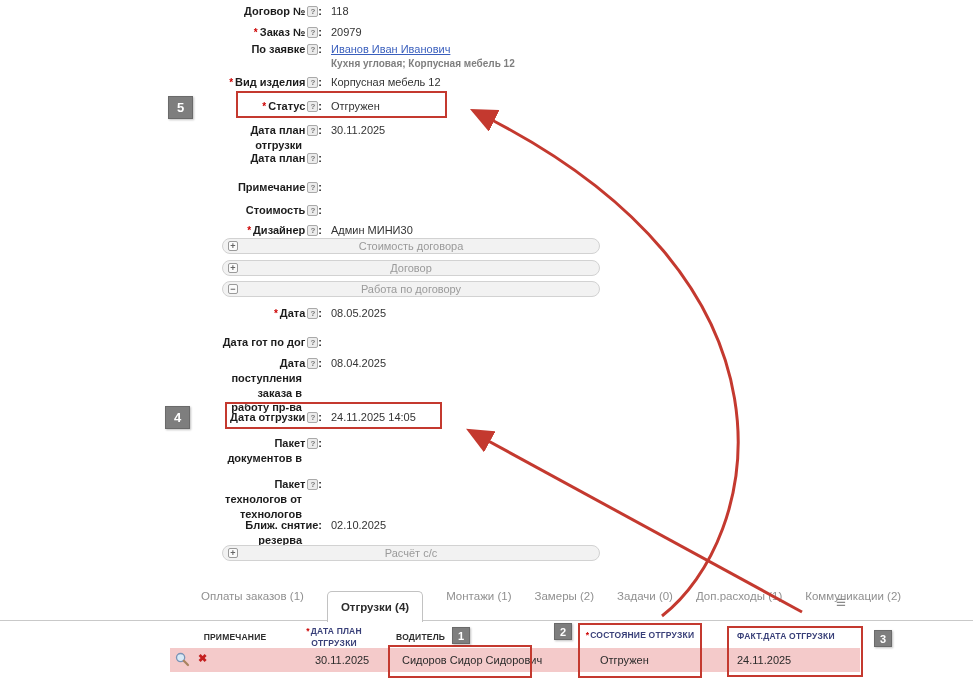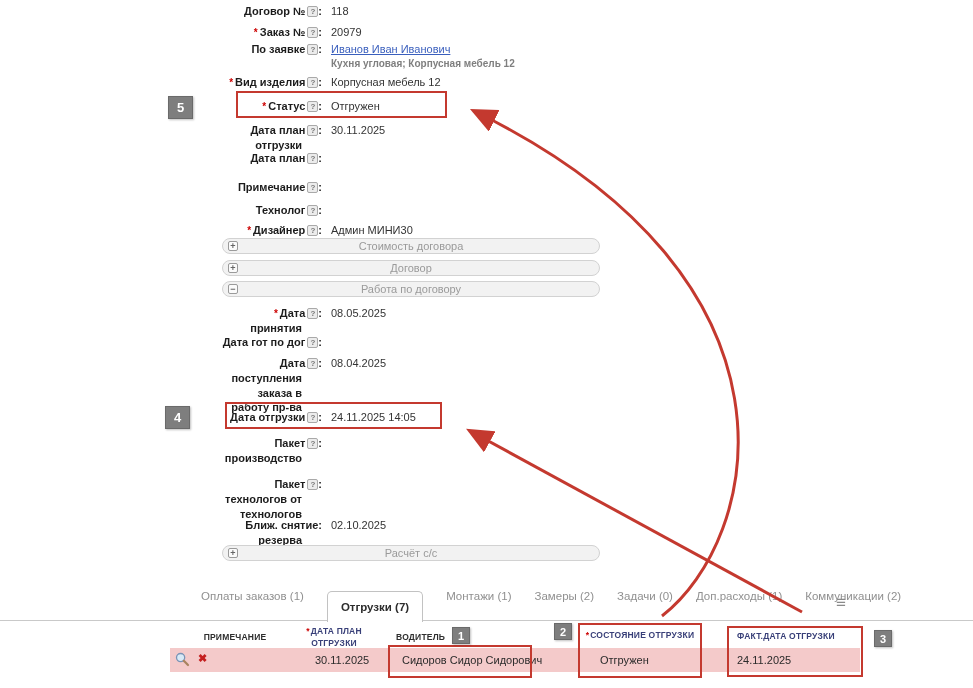--- a/index.html
+++ b/index.html
@@ -112,21 +112,21 @@
       </div>
     <div class="fvalue"></div>
   </div>
 
   <div class="frow" style="top:180px">
     <div class="flabel"><span class="req"></span><span>Примечание</span><span class="help">?</span><span class="colon"></span></div>
     <div class="fvalue"></div>
   </div>
 
   <div class="frow" style="top:203px">
-    <div class="flabel"><span class="req"></span><span>Технолог</span><span class="help">?</span><span class="colon"></span></div>
+    <div class="flabel"><span class="req"></span><span>Стоимость</span><span class="help">?</span><span class="colon"></span></div>
     <div class="fvalue"></div>
   </div>
 
   <div class="frow" style="top:223px">
     <div class="flabel"><span class="req">*</span><span>Дизайнер</span><span class="help">?</span><span class="colon"></span></div>
     <div class="fvalue">Админ МИНИ30</div>
   </div>
 
   <div class="section-bar" style="top:238px">
     <span class="expand-box">+</span>
@@ -136,21 +136,21 @@
     <span class="expand-box">+</span>
     <span>Договор</span>
   </div>
   <div class="section-bar" style="top:281px">
     <span class="expand-box">−</span>
     <span>Работа по договору</span>
   </div>
 
   <div class="frow" style="top:306px">
     <div class="flabel"><span class="req">*</span><span>Дата</span><span class="help">?</span><span class="colon"></span>
-      <div class="lx">принятия</div></div>
+      </div>
     <div class="fvalue">08.05.2025</div>
   </div>
 
   <div class="frow" style="top:335px">
     <div class="flabel"><span class="req"></span><span>Дата гот по дог</span><span class="help">?</span><span class="colon"></span></div>
     <div class="fvalue"></div>
   </div>
 
   <div class="frow" style="top:356px">
     <div class="flabel"><span class="req"></span><span>Дата</span><span class="help">?</span><span class="colon"></span>
@@ -160,21 +160,22 @@
     <div class="fvalue">08.04.2025</div>
   </div>
 
   <div class="frow" style="top:410px">
     <div class="flabel"><span class="req"></span><span>Дата отгрузки</span><span class="help">?</span><span class="colon"></span></div>
     <div class="fvalue">24.11.2025 14:05</div>
   </div>
 
   <div class="frow" style="top:436px">
     <div class="flabel"><span class="req"></span><span>Пакет</span><span class="help">?</span><span class="colon"></span>
-      <div class="lx">производство</div></div>
+      <div class="lx">документов в</div>
+      </div>
     <div class="fvalue"></div>
   </div>
 
   <div class="frow" style="top:477px">
     <div class="flabel"><span class="req"></span><span>Пакет</span><span class="help">?</span><span class="colon"></span>
       <div class="lx">технологов от</div>
       <div class="lx">технологов</div></div>
     <div class="fvalue"></div>
   </div>
 
@@ -184,21 +185,21 @@
     <div class="fvalue">02.10.2025</div>
   </div>
 
   <div class="section-bar" style="top:545px">
     <span class="expand-box">+</span>
     <span>Расчёт с/с</span>
   </div>
 
   <div class="tabs">
     <div class="tab">Оплаты заказов (1)</div>
-    <div class="tab active">Отгрузки (7)</div>
+    <div class="tab active">Отгрузки (4)</div>
     <div class="tab">Монтажи (1)</div>
     <div class="tab">Замеры (2)</div>
     <div class="tab">Задачи (0)</div>
     <div class="tab">Доп.расходы (1)</div>
     <div class="tab">Коммуникации (2)</div>
   </div>
   <div class="menu-icon">≡</div>
   <div class="tab-divider"></div>
 
   <div class="th" style="left:200px;top:631px;width:70px;text-align:center"><span>ПРИМЕЧАНИЕ</span></div>

